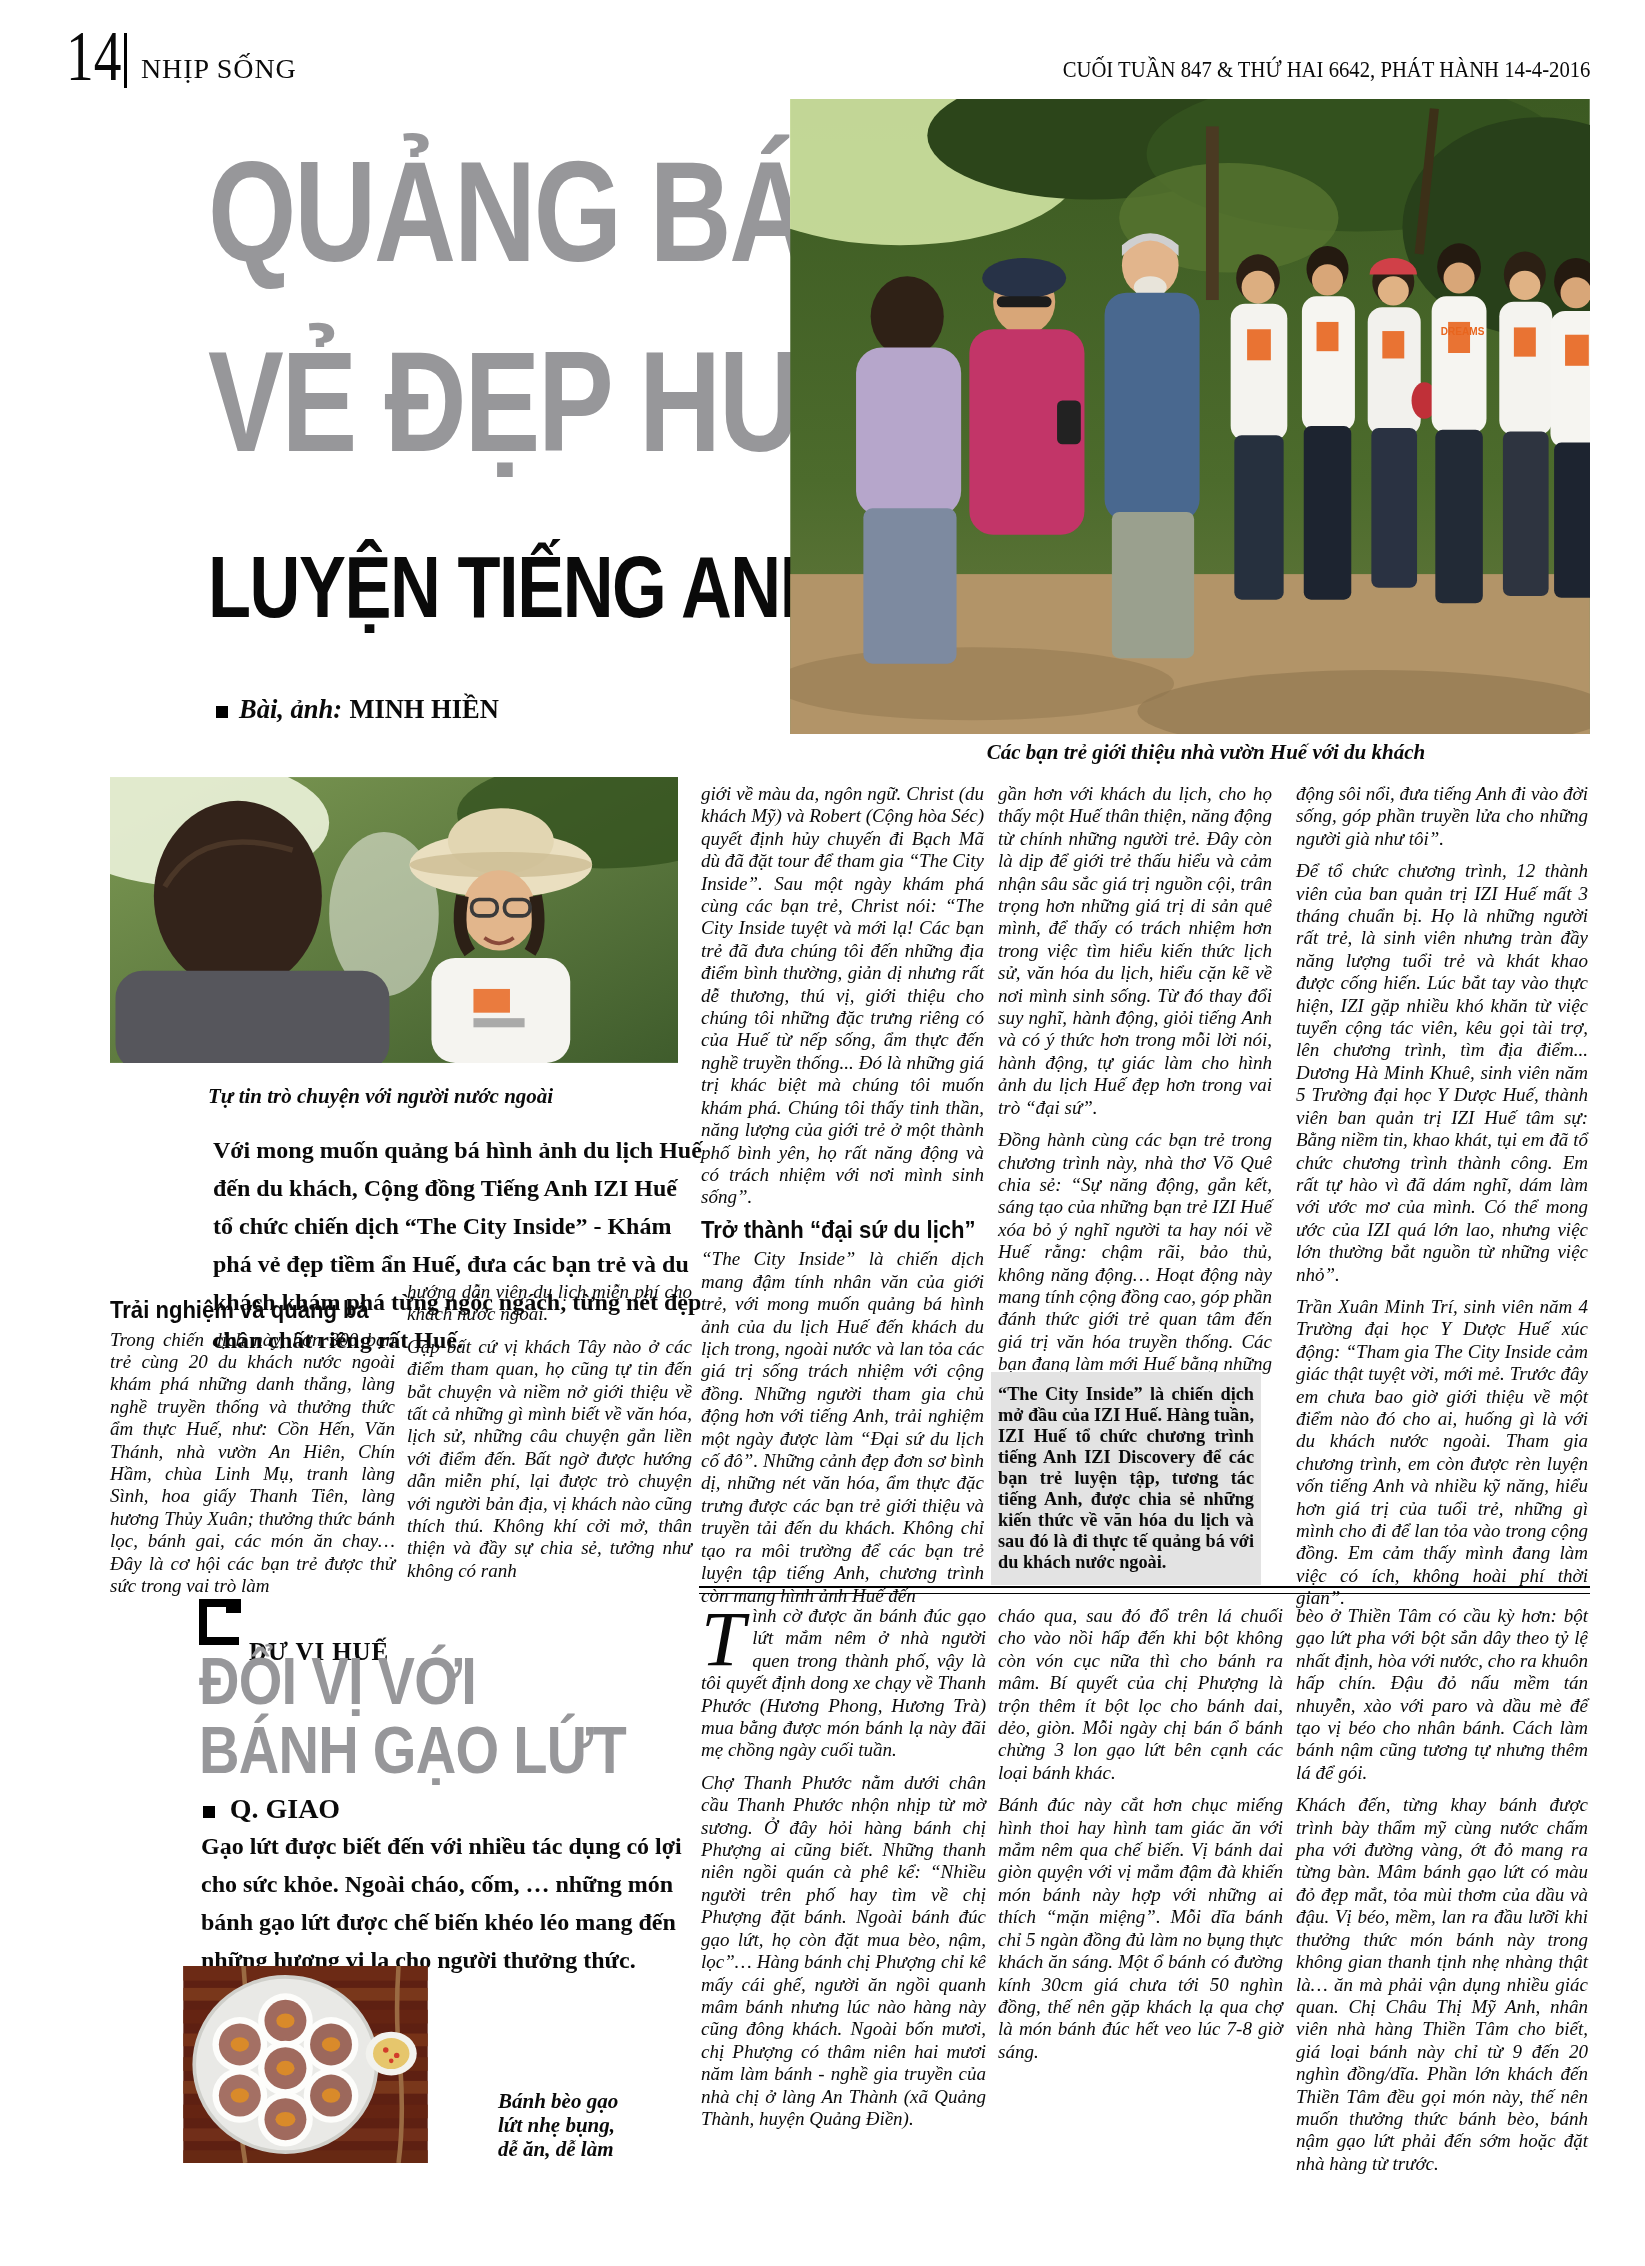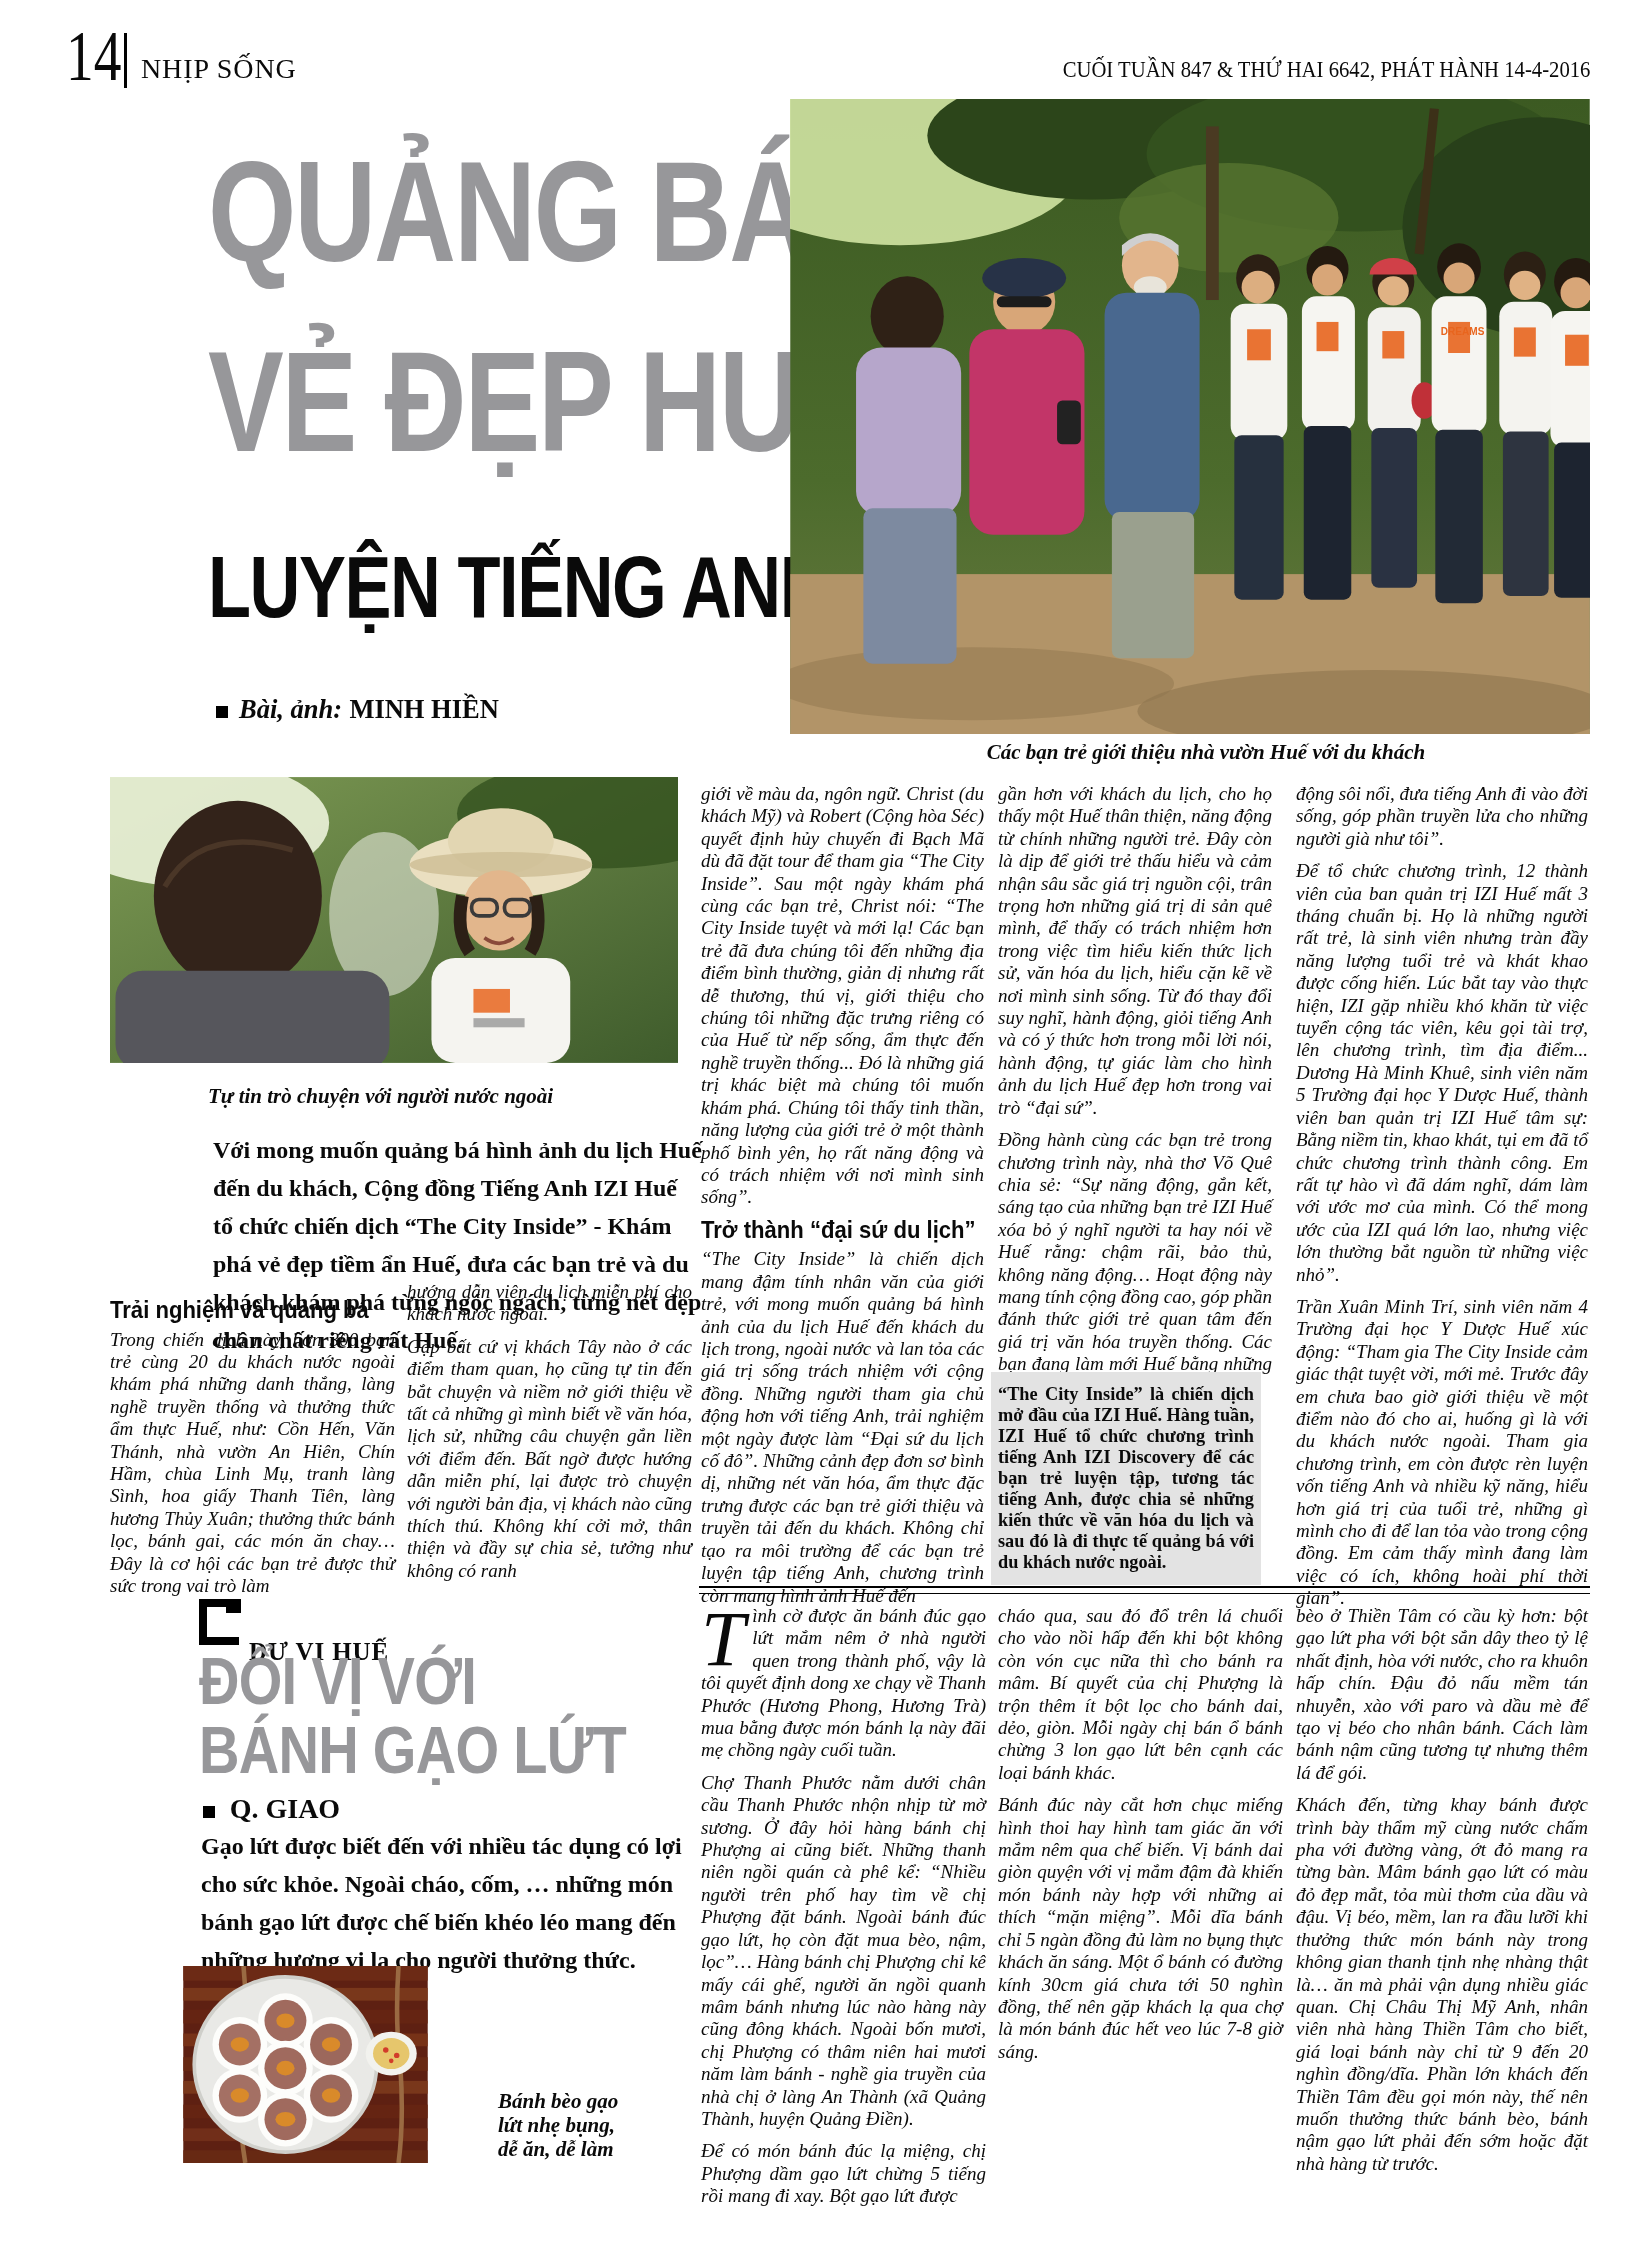--- a/index.html
+++ b/index.html
@@ -294,21 +294,20 @@
 </div>
 <div class="abs caption" style="left:498px;top:2089px;width:123px;">
   <span>Bánh bèo gạo</span><br>
   <span>lứt nhẹ bụng,</span><br>
   <span>dễ ăn, dễ làm</span>
 </div>
 
 <div class="abs bodycol" style="left:701px;top:1605px;width:285px;">
   <p><span class="dropcap">T</span><span>ình cờ được ăn bánh đúc gạo lứt mắm nêm ở nhà người quen trong thành phố, vậy là tôi quyết định dong xe chạy về Thanh Phước (Hương Phong, Hương Trà) mua bằng được món bánh lạ này đãi mẹ chồng ngày cuối tuần.</span></p>
   <p>Chợ Thanh Phước nằm dưới chân cầu Thanh Phước nhộn nhịp từ mờ sương. Ở đây hỏi hàng bánh chị Phượng ai cũng biết. Những thanh niên ngồi quán cà phê kể: “Nhiều người trên phố hay tìm về chị Phượng đặt bánh. Ngoài bánh đúc gạo lứt, họ còn đặt mua bèo, nậm, lọc”… Hàng bánh chị Phượng chỉ kê mấy cái ghế, người ăn ngồi quanh mâm bánh nhưng lúc nào hàng này cũng đông khách. Ngoài bốn mươi, chị Phượng có thâm niên hai mươi năm làm bánh - nghề gia truyền của nhà chị ở làng An Thành (xã Quảng Thành, huyện Quảng Điền).</p>
-  <p>Để có món bánh đúc lạ miệng, chị Phượng dầm gạo lứt chừng 5 tiếng rồi mang đi xay. Bột gạo lứt được</p>
 </div>
 
 <div class="abs bodycol" style="left:998px;top:1605px;width:285px;">
   <p>cháo qua, sau đó đổ trên lá chuối cho vào nồi hấp đến khi bột không còn vón cục nữa thì cho bánh ra mâm. Bí quyết của chị Phượng là trộn thêm ít bột lọc cho bánh dai, dẻo, giòn. Mỗi ngày chị bán ổ bánh chừng 3 lon gạo lứt bên cạnh các loại bánh khác.</p>
   <p>Bánh đúc này cắt hơn chục miếng hình thoi hay hình tam giác ăn với mắm nêm qua chế biến. Vị bánh dai giòn quyện với vị mắm đậm đà khiến món bánh này hợp với những ai thích “mặn miệng”. Mỗi dĩa bánh chỉ 5 ngàn đồng đủ làm no bụng thực khách ăn sáng. Một ổ bánh có đường kính 30cm giá chưa tới 50 nghìn đồng, thế nên gặp khách lạ qua chợ là món bánh đúc hết veo lúc 7-8 giờ sáng.</p>
 </div>
 
 <div class="abs bodycol" style="left:1296px;top:1605px;width:292px;">
   <p>bèo ở Thiền Tâm có cầu kỳ hơn: bột gạo lứt pha với bột sắn dây theo tỷ lệ nhất định, hòa với nước, cho ra khuôn hấp chín. Đậu đỏ nấu mềm tán nhuyễn, xào với paro và dầu mè để tạo vị béo cho nhân bánh. Cách làm bánh nậm cũng tương tự nhưng thêm lá để gói.</p>
   <p>Khách đến, từng khay bánh được trình bày thẩm mỹ cùng nước chấm pha với đường vàng, ớt đỏ mang ra từng bàn. Mâm bánh gạo lứt có màu đỏ đẹp mắt, tỏa mùi thơm của dầu và đậu. Vị béo, mềm, lan ra đầu lưỡi khi thưởng thức món bánh này trong không gian thanh tịnh nhẹ nhàng thật là… ăn mà phải vận dụng nhiều giác quan. Chị Châu Thị Mỹ Anh, nhân viên nhà hàng Thiền Tâm cho biết, giá loại bánh này chỉ từ 9 đến 20 nghìn đồng/dĩa. Phần lớn khách đến Thiền Tâm đều gọi món này, thế nên muốn thưởng thức bánh bèo, bánh nậm gạo lứt phải đến sớm hoặc đặt nhà hàng từ trước.</p>

